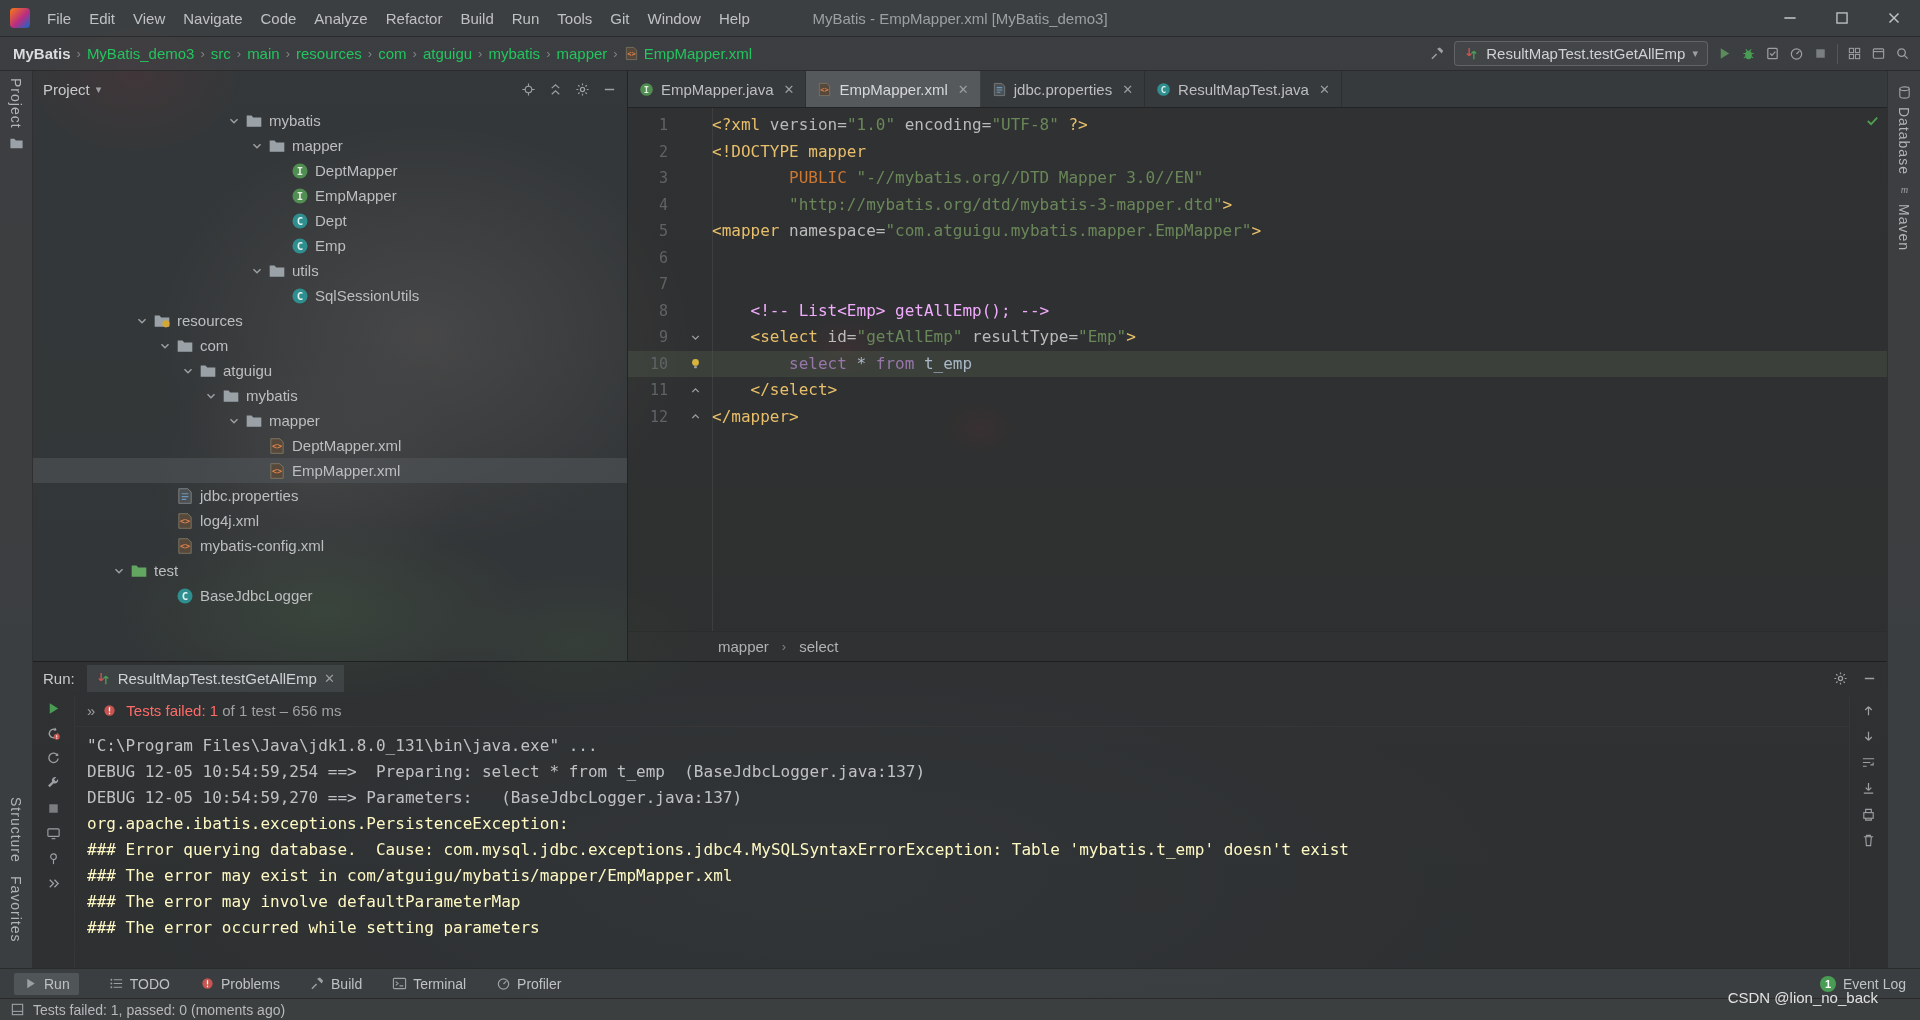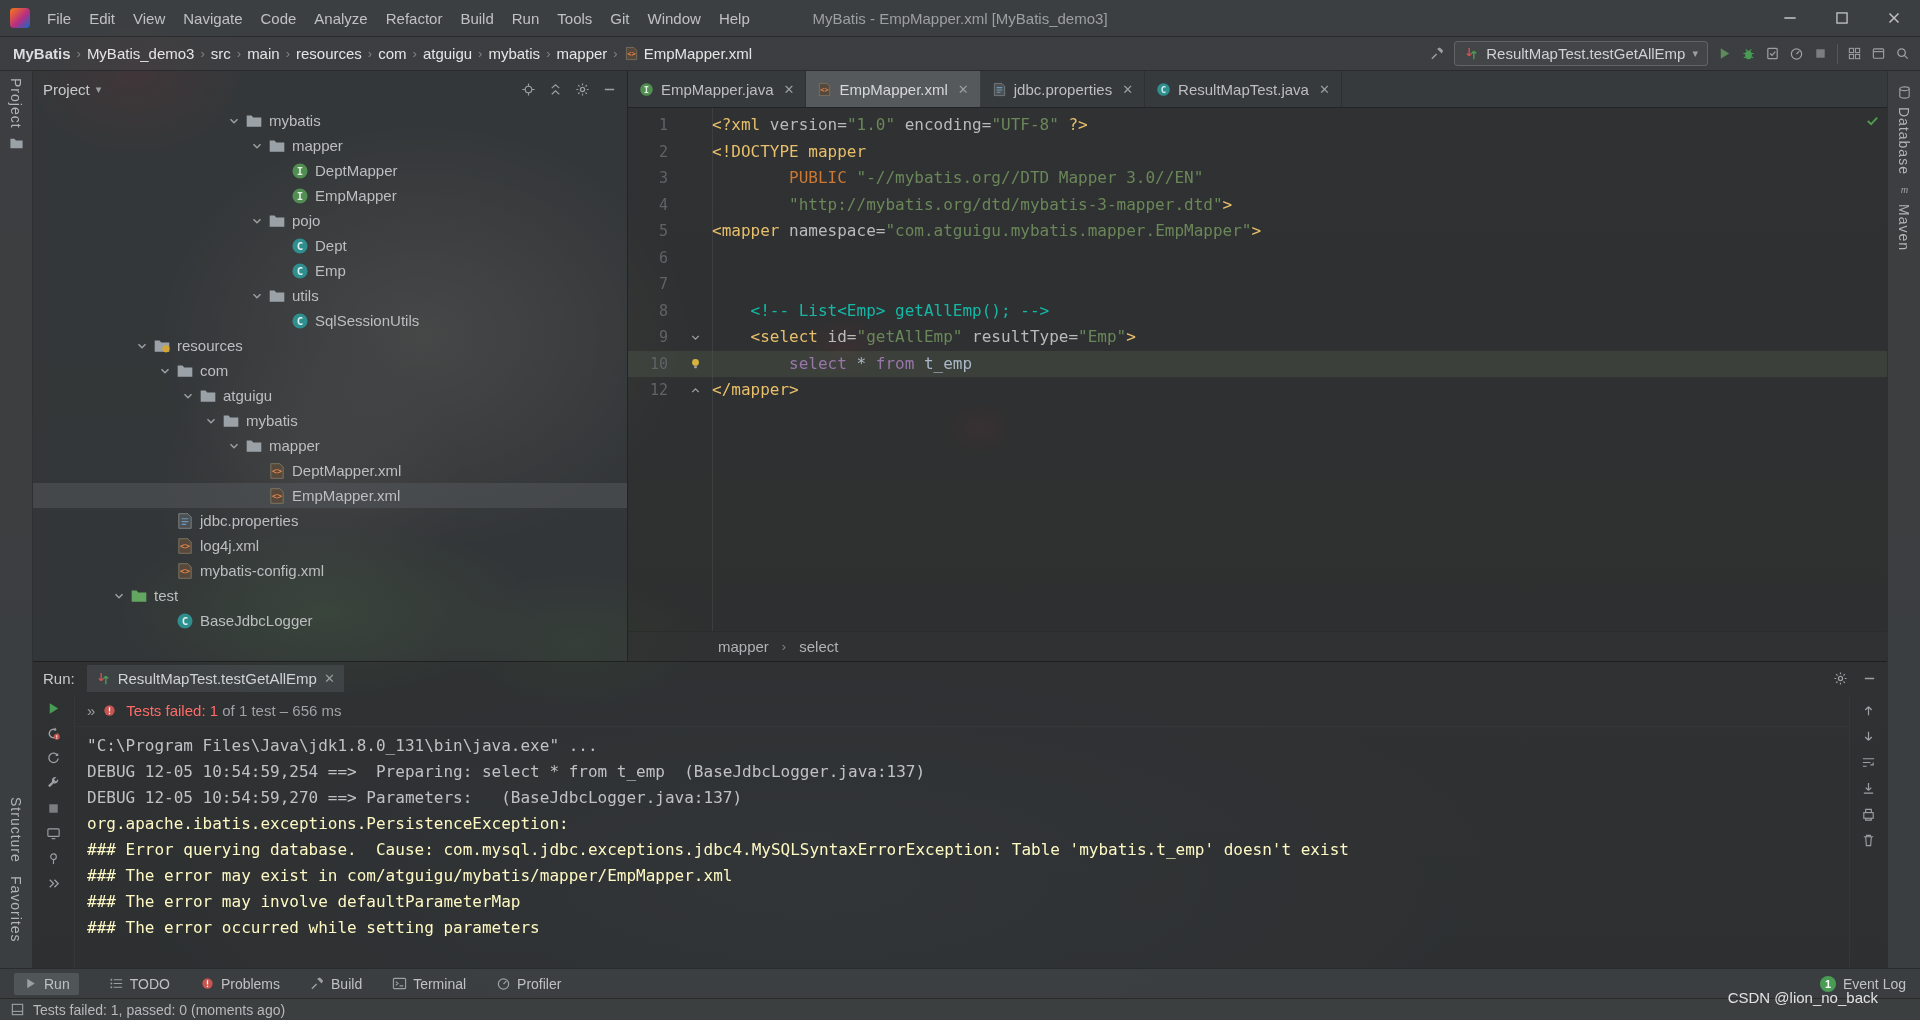--- a/index.html
+++ b/index.html
@@ -26,21 +26,21 @@
   .app-icon{width:20px;height:20px;border-radius:4px;margin-right:8px;flex:none;
     background:linear-gradient(135deg,#f97a12,#b92d83 55%,#0b6bcb);}
   .menu-item{padding:4px 9px;border-radius:3px;cursor:default;}
   .title-text{position:absolute;left:50%;transform:translateX(-50%);color:#9da0a2;white-space:nowrap;}
   .win-controls{margin-left:auto;display:flex;height:100%;}
   .win-btn{width:52px;height:100%;display:flex;align-items:center;justify-content:center;}
   
   .nav-bar{height:34px;background:rgba(60,63,65,0.80);border-bottom:1px solid rgba(35,35,35,0.7);
     display:flex;align-items:center;padding:0 10px;font-size:15px;flex:none;}
   .crumbs{display:flex;align-items:center;min-width:0;}
-  .crumb{padding:1px 3px;color:#e5e5e5;white-space:nowrap;}
+  .crumb{padding:1px 3px;color:#22c55e;white-space:nowrap;}
   .crumb.bold{color:#dadcde;font-weight:bold;}
   .crumb-sep{color:#7f8385;margin:0 3px;font-size:13px;}
   .file-crumb{display:flex;align-items:center;gap:5px;}
   .nav-right{margin-left:auto;display:flex;align-items:center;gap:9px;}
   .run-combo{display:flex;align-items:center;gap:7px;border:1px solid rgba(110,112,114,0.7);border-radius:4px;
     padding:3px 9px;background:rgba(72,75,77,0.55);color:#cfd1d3;white-space:nowrap;}
   .combo-arrow{color:#9da0a3;font-size:11px;}
   .nav-sep{width:1px;height:20px;background:rgba(110,110,110,0.5);}
   
   .content{flex:1;display:flex;min-height:0;}
@@ -73,21 +73,21 @@
   .tab .close{color:#9b9d9f;font-size:13px;margin-left:3px;}
   .code-area{flex:1;position:relative;font-family:"DejaVu Sans Mono","Liberation Mono",monospace;
     font-size:16px;overflow:hidden;padding-top:4px;}
   .code-area::before{content:"";position:absolute;left:84px;top:0;bottom:0;width:1px;background:rgba(90,90,90,0.35);}
   .code-line{display:flex;height:26.5px;line-height:26.5px;white-space:pre;}
   .code-line.caret-line{background:rgba(86,99,80,0.32);}
   .ln{width:50px;padding-right:10px;text-align:right;color:#606366;flex:none;font-size:15px;}
   .fold{width:34px;flex:none;display:flex;align-items:center;justify-content:center;color:#9da0a3;}
   .fold svg{width:13px;height:13px;}
   .tok-tag{color:#e8bf6a;} .tok-attr{color:#bababa;} .tok-str{color:#6a8759;}
-  .tok-kw{color:#cc7832;} .tok-comment{color:#14b8a6;} .tok-sql{color:#9876aa;} .tok-plain{color:#a9b7c6;}
+  .tok-kw{color:#cc7832;} .tok-comment{color:#f0abfc;} .tok-sql{color:#9876aa;} .tok-plain{color:#a9b7c6;}
   .inspect-ok{position:absolute;top:5px;right:7px;}
   .editor-crumbs{height:30px;display:flex;align-items:center;gap:10px;padding-left:90px;font-size:15px;
     color:#b0b2b4;background:rgba(49,51,53,0.55);border-top:1px solid rgba(38,38,38,0.4);flex:none;}
   
   .run-panel{flex:1;display:flex;flex-direction:column;background:rgba(42,44,45,0.62);
     border-top:1px solid rgba(30,30,30,0.9);min-height:0;}
   .run-header{height:33px;display:flex;align-items:center;padding:0 10px;font-size:15px;color:#c7c9cb;flex:none;}
   .run-tab{display:flex;align-items:center;gap:7px;padding:5px 9px;margin-left:12px;
     background:rgba(74,78,81,0.6);color:#d0d2d4;}
   .run-tab .close{color:#9b9d9f;font-size:13px;}
@@ -352,33 +352,20 @@
               <div class="tree-row" style="padding-left: 236px;">
                 <span class="chev"></span>
                 <span class="icon">
                   <svg viewBox="0 0 16 16">
                     <circle cx="8" cy="8" r="6.7" fill="#518e51"></circle>
                     <text x="8" y="11.3" text-anchor="middle" font-size="9.5" font-weight="bold" fill="#e2efe2" font-family="monospace">I</text>
                   </svg>
                 </span>
                 <span class="tree-label">EmpMapper</span>
               </div>
-              <div class="tree-row" style="padding-left: 213px;">
-                <span class="chev">
-                  <svg viewBox="0 0 16 16">
-                    <path d="M4 6l4 4 4-4" fill="none" stroke="#9da0a3" stroke-width="1.7"></path>
-                  </svg>
-                </span>
-                <span class="icon">
-                  <svg viewBox="0 0 16 16">
-                    <path d="M1.5 3h4.3l1.5 1.8H14.5v8.2h-13z" fill="#9aa2a8"></path>
-                  </svg>
-                </span>
-                <span class="tree-label">pojo</span>
-              </div>
               <div class="tree-row" style="padding-left: 236px;">
                 <span class="chev"></span>
                 <span class="icon">
                   <svg viewBox="0 0 16 16">
                     <circle cx="8" cy="8" r="6.7" fill="#2f8f8f"></circle>
                     <text x="8" y="11.3" text-anchor="middle" font-size="9.5" font-weight="bold" fill="#dff0f0" font-family="monospace">C</text>
                   </svg>
                 </span>
                 <span class="tree-label">Dept</span>
               </div>
@@ -610,20 +597,23 @@
                 <div class="code-line"><span class="ln">6</span><span class="fold"></span><span></span></div>
                 <div class="code-line"><span class="ln">7</span><span class="fold"></span><span></span></div>
                 <div class="code-line"><span class="ln">8</span><span class="fold"></span><span><span class="tok-plain">    </span><span class="tok-comment">&lt;!-- List&lt;Emp&gt; getAllEmp(); --&gt;</span></span></div>
                 <div class="code-line"><span class="ln">9</span><span class="fold"><svg viewBox="0 0 16 16">
                       <path d="M4 6l4 4 4-4" fill="none" stroke="#9da0a3" stroke-width="1.7"></path>
                     </svg></span><span><span class="tok-plain">    </span><span class="tok-tag">&lt;select</span><span class="tok-attr"> id=</span><span class="tok-str">"getAllEmp"</span><span class="tok-attr"> resultType=</span><span class="tok-str">"Emp"</span><span class="tok-tag">&gt;</span></span></div>
                 <div class="code-line caret-line"><span class="ln">10</span><span class="fold"><svg viewBox="0 0 16 16">
                       <circle cx="8" cy="6.7" r="4.2" fill="#d8b43e"></circle>
                       <rect x="6.3" y="11.2" width="3.4" height="2.6" rx="0.6" fill="#9da0a3"></rect>
                     </svg></span><span><span class="tok-plain">        </span><span class="tok-sql">select</span><span class="tok-plain"> * </span><span class="tok-sql">from</span><span class="tok-plain"> t_emp</span></span></div>
+                <div class="code-line"><span class="ln">11</span><span class="fold"><svg viewBox="0 0 16 16">
+                      <path d="M4 10l4-4 4 4" fill="none" stroke="#9da0a3" stroke-width="1.7"></path>
+                    </svg></span><span><span class="tok-plain">    </span><span class="tok-tag">&lt;/select&gt;</span></span></div>
                 <div class="code-line"><span class="ln">12</span><span class="fold"><svg viewBox="0 0 16 16">
                       <path d="M4 10l4-4 4 4" fill="none" stroke="#9da0a3" stroke-width="1.7"></path>
                     </svg></span><span><span class="tok-tag">&lt;/mapper&gt;</span></span></div>
               </div>
             <span class="icon sm inspect-ok">
                 <svg viewBox="0 0 16 16">
                   <path d="M3 8.5l3.5 3.5L13 5" stroke="#4f9e4f" stroke-width="2" fill="none"></path>
                 </svg>
               </span>
           </div>

